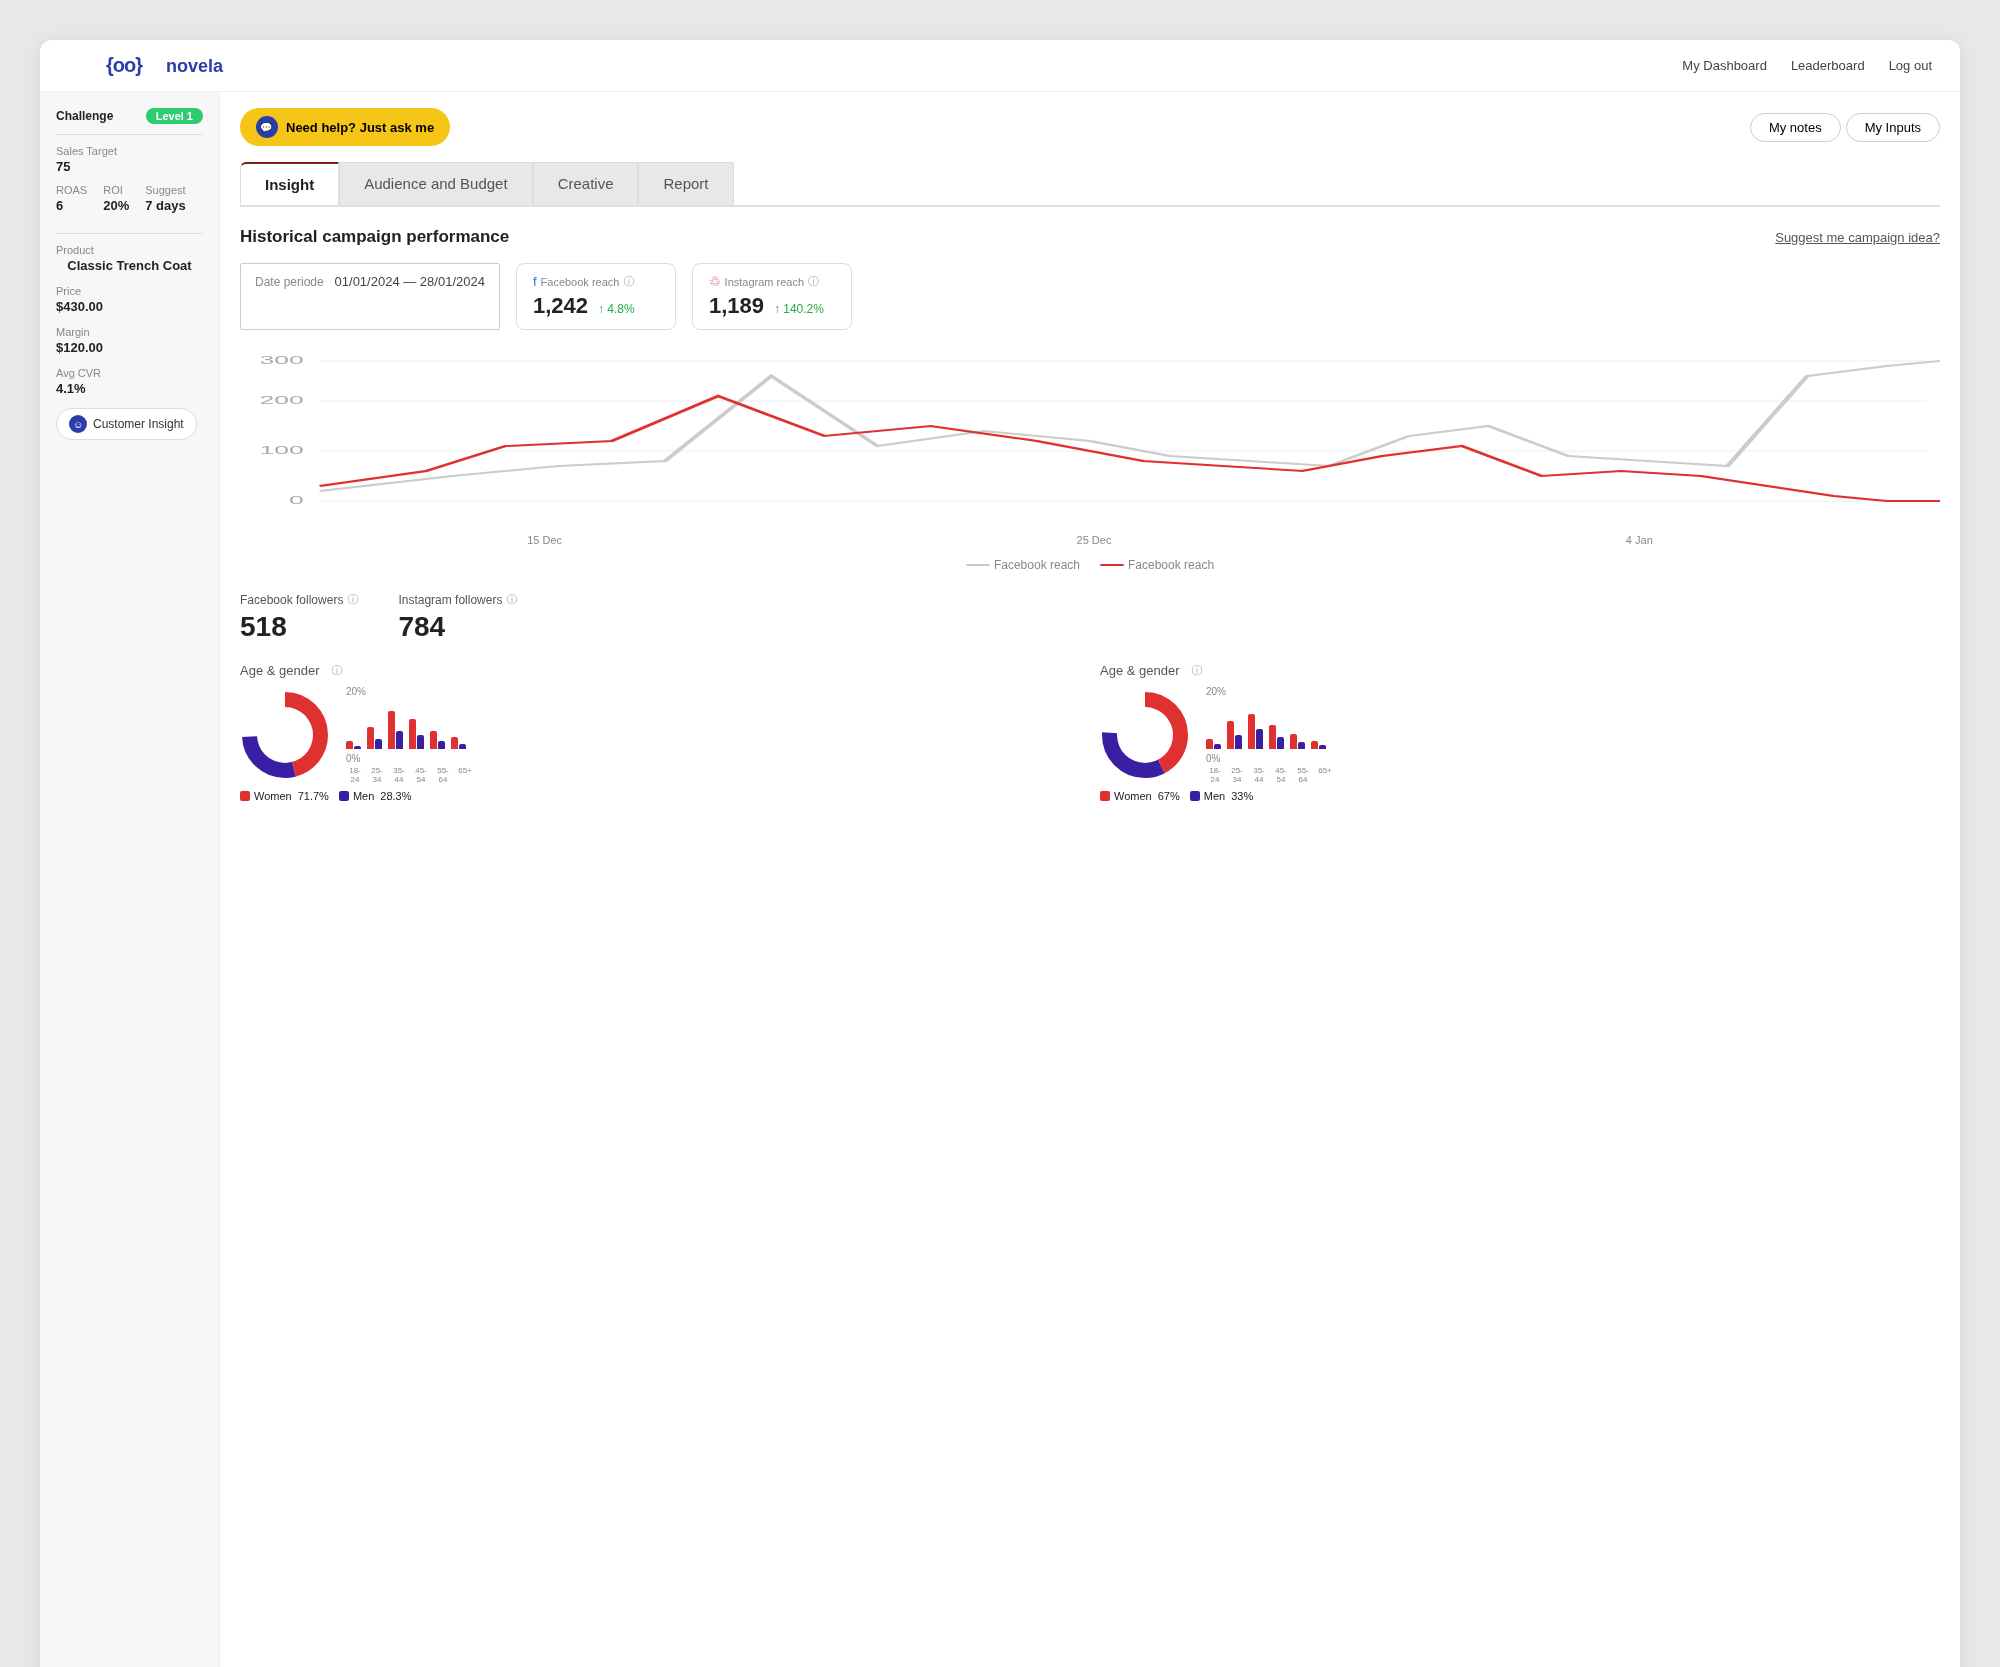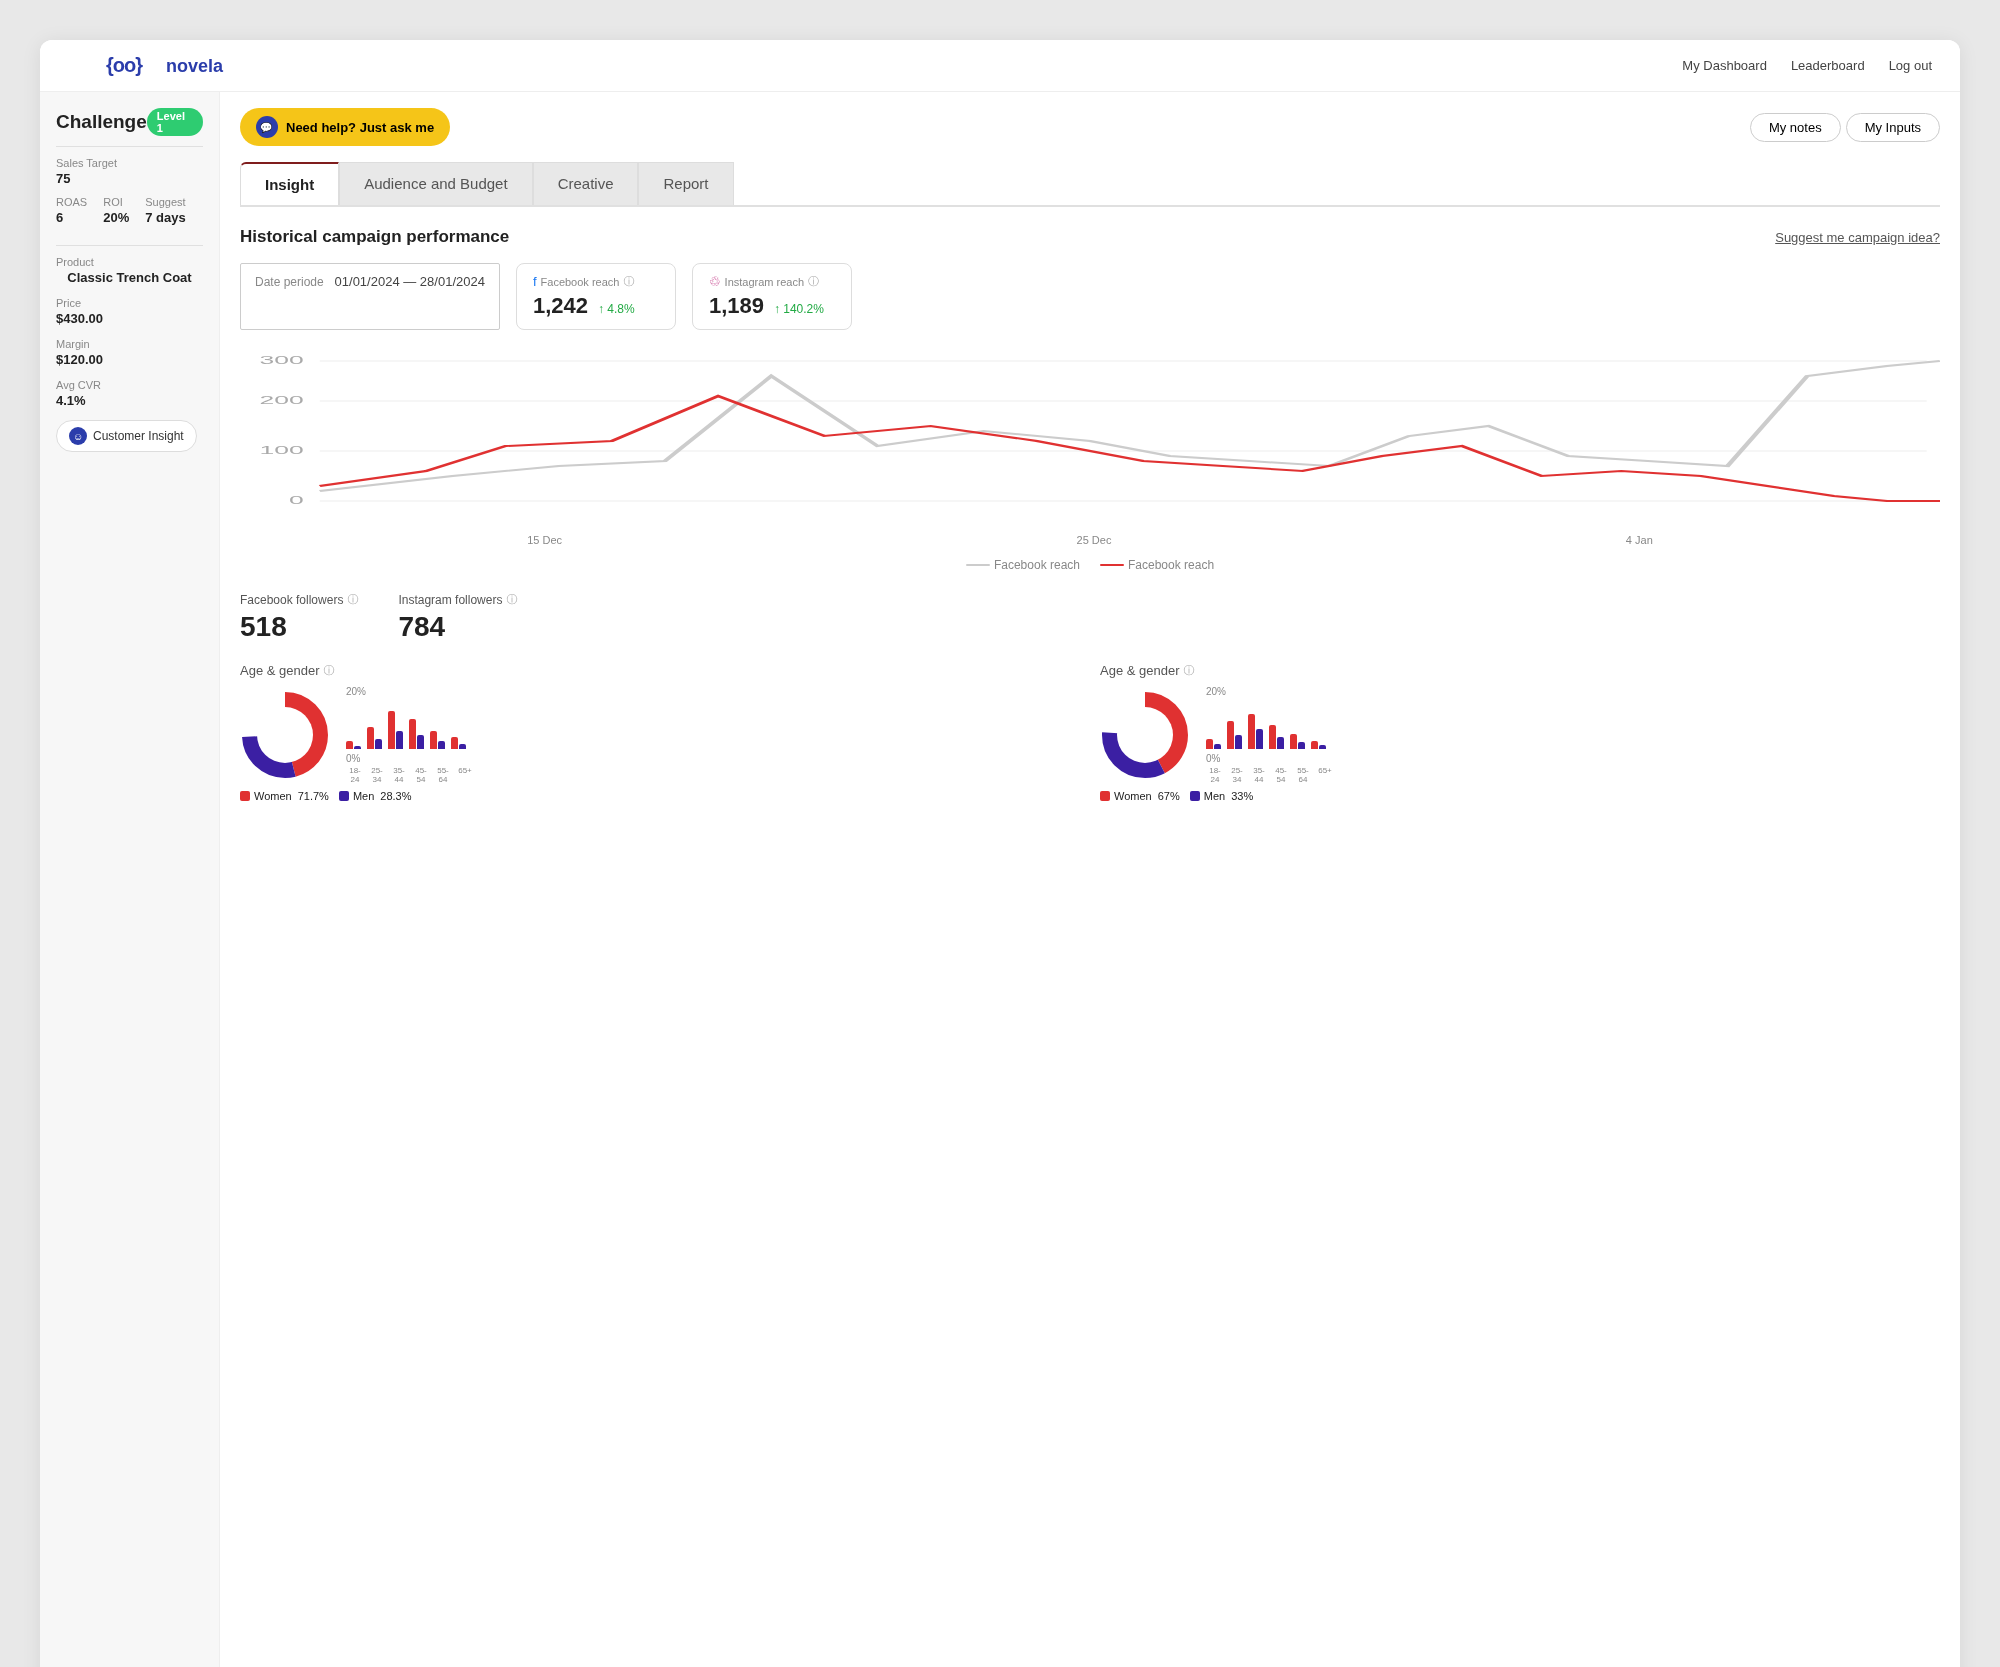--- a/index.html
+++ b/index.html
@@ -13,21 +13,21 @@
     .logo-icon { font-size: 20px; color: #2b3dab; font-weight: 900; letter-spacing: -1px; }
     .nav-links { display: flex; gap: 24px; align-items: center; }
     .nav-link { color: #444; text-decoration: none; font-size: 13px; cursor: pointer; }
 
     
     .main-layout { display: flex; min-height: calc(100vh - 60px); }
 
     
     .sidebar { width: 180px; min-width: 180px; background: #f7f7f7; border-right: 1px solid #eee; padding: 16px; }
     .challenge-header { display: flex; justify-content: space-between; align-items: center; margin-bottom: 10px; }
-    .challenge-title { font-weight: 700; font-size: 19px; }
+    .challenge-title { font-weight: 700; font-size: 12px; }
     .level-badge { background: #2ecc71; color: #fff; border-radius: 20px; padding: 2px 10px; font-size: 11px; font-weight: 600; }
     .sidebar-divider { border: none; border-top: 1px solid #e0e0e0; margin: 10px 0; }
     .sidebar-label { font-size: 11px; color: #888; margin-bottom: 2px; }
     .sidebar-value { font-size: 13px; font-weight: 600; margin-bottom: 10px; }
     .sidebar-row { display: flex; gap: 16px; margin-bottom: 10px; }
     .sidebar-col .sidebar-label { font-size: 11px; color: #888; }
     .sidebar-col .sidebar-value { font-size: 13px; font-weight: 600; }
     .sidebar-section { margin-bottom: 12px; }
     .product-name { font-size: 13px; font-weight: 700; text-align: center; }
     .customer-insight-btn { display: flex; align-items: center; gap: 6px; background: #fff; border: 1px solid #ddd; border-radius: 20px; padding: 6px 12px; cursor: pointer; font-size: 12px; color: #333; margin-top: 10px; }
@@ -70,21 +70,21 @@
     .legend-item { display: flex; align-items: center; gap: 4px; }
     .legend-dot { width: 24px; height: 2px; border-radius: 2px; }
 
     
     .audience-title { font-size: 17px; font-weight: 700; margin-bottom: 16px; margin-top: 8px; }
     .followers-row { display: flex; gap: 40px; margin-bottom: 20px; }
     .followers-block .followers-label { font-size: 12px; color: #555; display: flex; align-items: center; gap: 4px; margin-bottom: 4px; }
     .followers-block .followers-value { font-size: 28px; font-weight: 700; }
     .age-gender-row { display: flex; gap: 20px; }
     .age-gender-block { flex: 1; }
-    .age-gender-title { font-size: 13px; color: #555; display: flex; align-items: center; gap: 4px; margin-bottom: 8px; }
+    .age-gender-title { font-size: 13px; color: #555; display: flex; align-items: center; gap: 12px; margin-bottom: 8px; }
     .donut-bars-row { display: flex; gap: 16px; align-items: center; }
     .donut-wrapper { position: relative; width: 90px; height: 90px; }
     .bars-wrapper { flex: 1; }
     .bar-chart-row { display: flex; gap: 3px; align-items: flex-end; height: 50px; margin-bottom: 4px; }
     .gender-legend { display: flex; gap: 10px; margin-top: 6px; font-size: 11px; }
     .gender-legend-item { display: flex; align-items: center; gap: 4px; }
     .gender-dot { width: 10px; height: 10px; border-radius: 2px; }
   </style>
 </head>
 <body>

